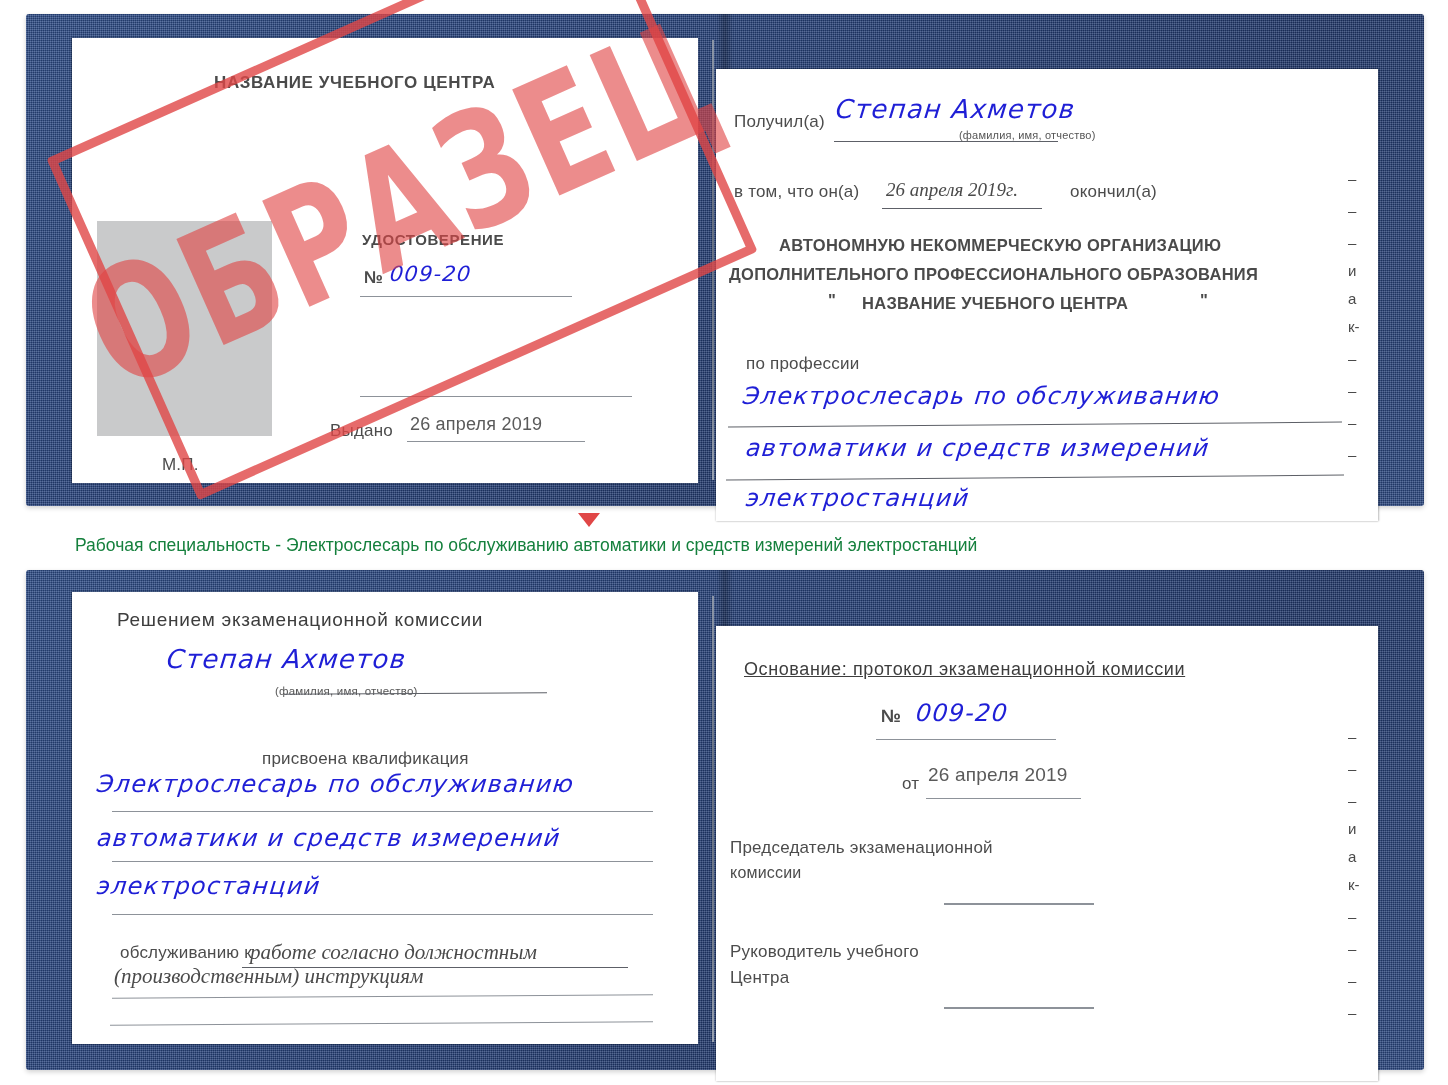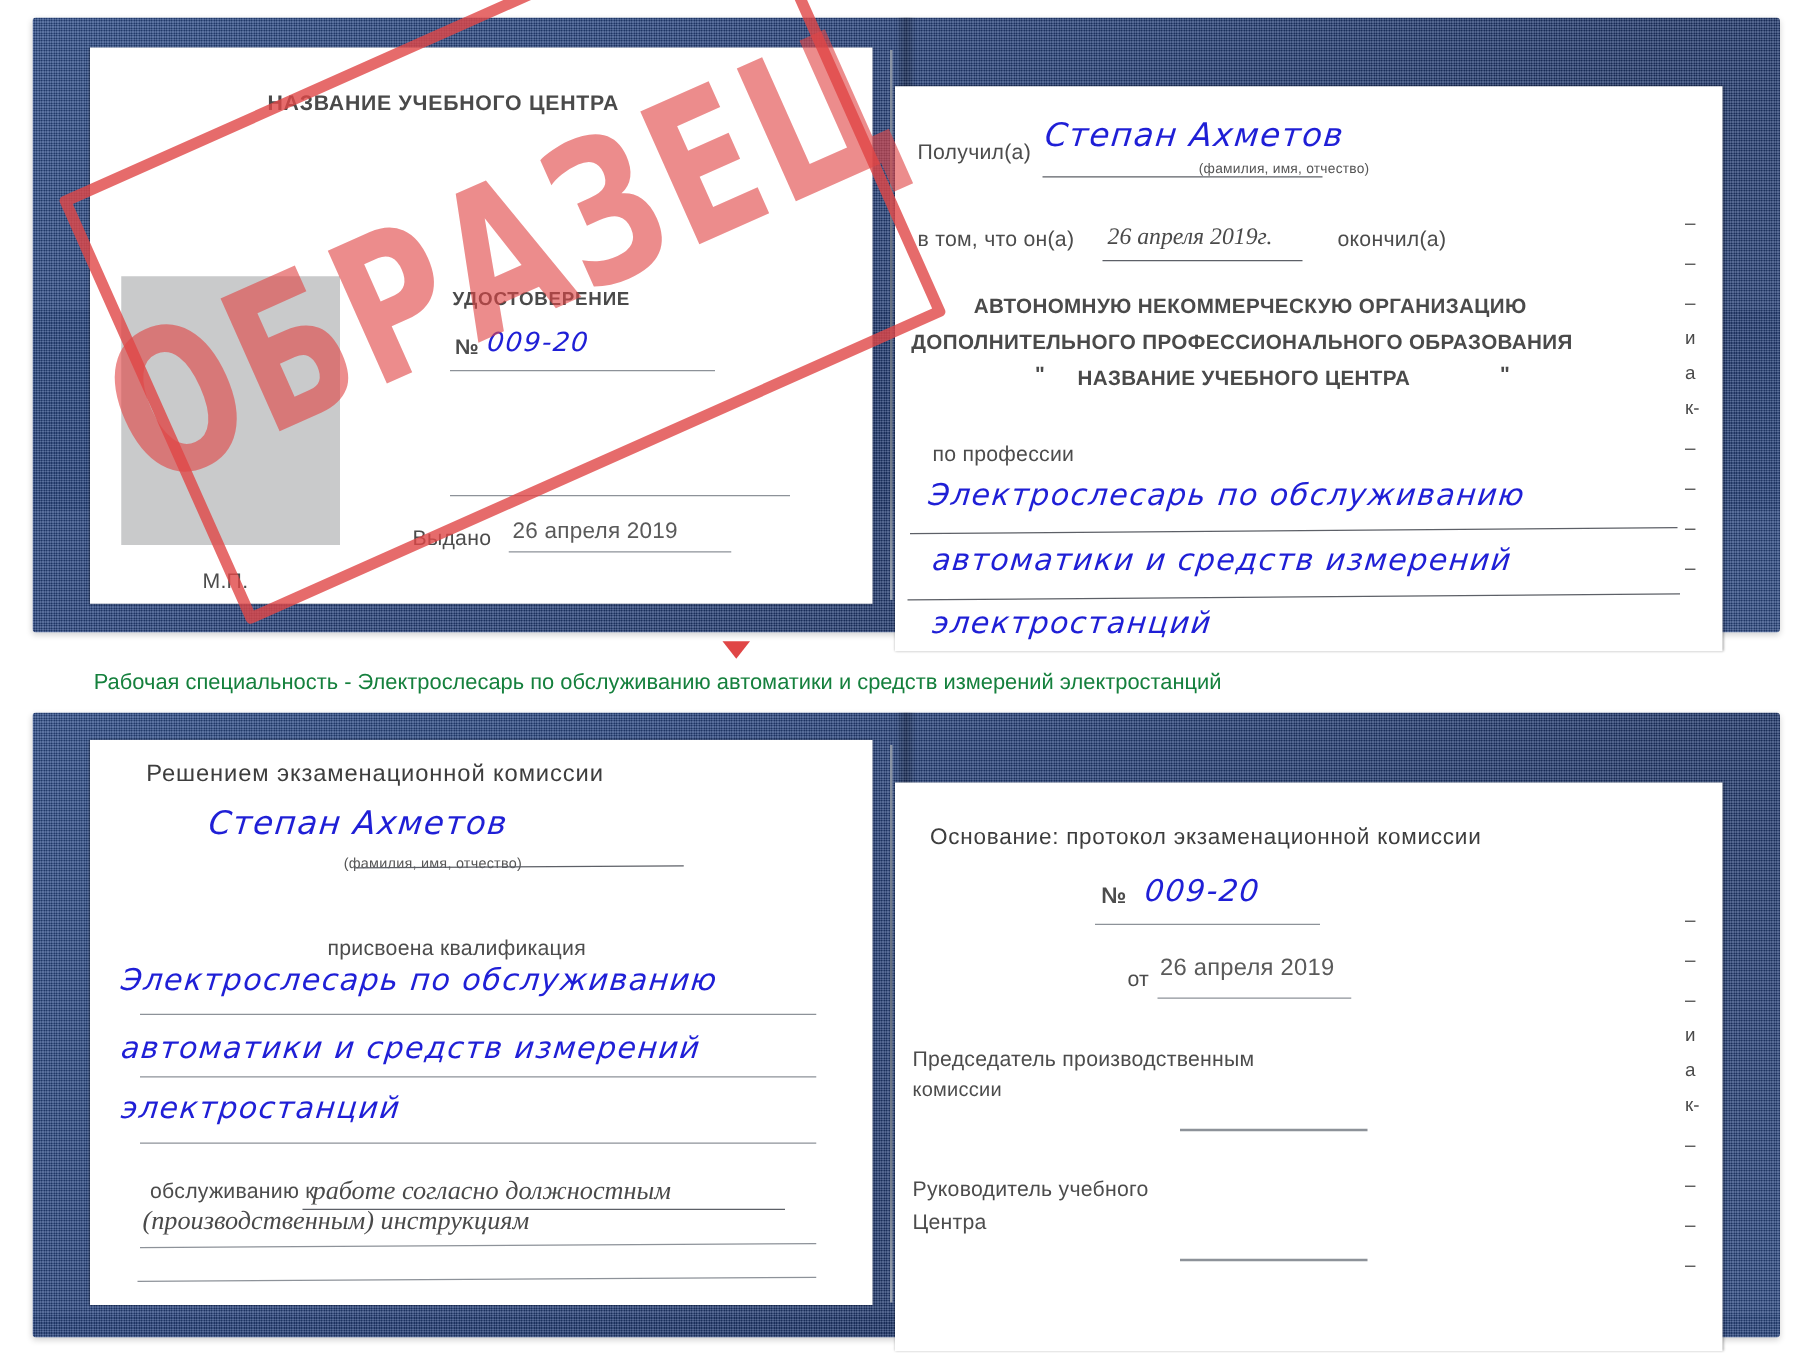--- a/index.html
+++ b/index.html
@@ -252,31 +252,31 @@
 
     <div class="txt" style="left:48px; top:351px; font-size:17px;">обслуживанию к</div>
     <div class="ital" style="left:178px; top:348px; font-size:21px;">работе согласно должностным</div>
     <div class="rule dark" style="left:170px; top:375px; width:386px;"></div>
     <div class="ital" style="left:42px; top:372px; font-size:21px;">(производственным) инструкциям</div>
     <div class="rule" style="left:40px; top:404px; width:541px; transform:rotate(-0.35deg);"></div>
     <div class="rule" style="left:38px; top:431px; width:543px; transform:rotate(-0.35deg);"></div>
   </div>
 
   <div class="page-sheet right" style="left:716px; top:590px; width:662px; height:455px;">
-    <div class="txt" style="left:28px; top:33px; font-size:18px; letter-spacing:.6px; color:#3d3d3d;">Основание: протокол экзаменационной комиссии</div>
+    <div class="txt" style="left:28px; top:33px; font-size:18px; letter-spacing:.6px; color:#3d3d3d;text-decoration:underline;">Основание: протокол экзаменационной комиссии</div>
 
     <div class="txt" style="left:165px; top:80px; font-size:18px; font-weight:bold;">№</div>
     <div class="hand" style="left:200px; top:73px; font-size:24px;">009-20</div>
     <div class="rule" style="left:160px; top:113px; width:180px;"></div>
 
     <div class="txt" style="left:186px; top:148px; font-size:17px;">от</div>
     <div class="txt" style="left:212px; top:138px; font-size:19px; color:#5a5a5a;">26 апреля 2019</div>
     <div class="rule" style="left:210px; top:172px; width:155px;"></div>
 
-    <div class="txt" style="left:14px; top:212px; font-size:17px;">Председатель производственным</div>
+    <div class="txt" style="left:14px; top:212px; font-size:17px;">Председатель экзаменационной</div>
     <div class="txt" style="left:14px; top:238px; font-size:16px;">комиссии</div>
     <div class="rule" style="left:228px; top:277px; width:150px; height:2px;"></div>
 
     <div class="txt" style="left:14px; top:316px; font-size:17px;">Руководитель учебного</div>
     <div class="txt" style="left:14px; top:342px; font-size:17px;">Центра</div>
     <div class="rule" style="left:228px; top:381px; width:150px; height:2px;"></div>
   </div>
 
   <div style="position:absolute; left:1348px; top:728px; z-index:8;">
     <div class="edge-frag" style="top:0px;">–</div>

